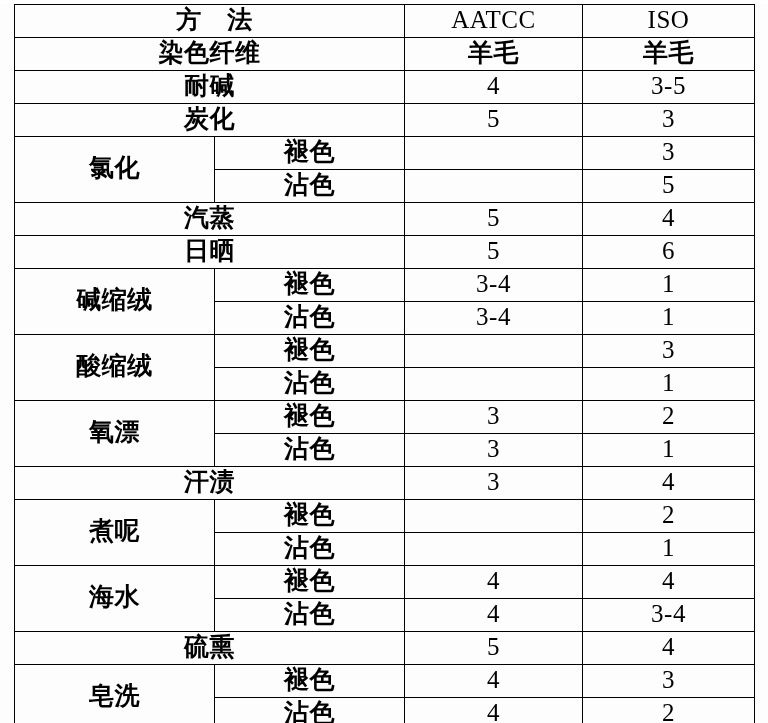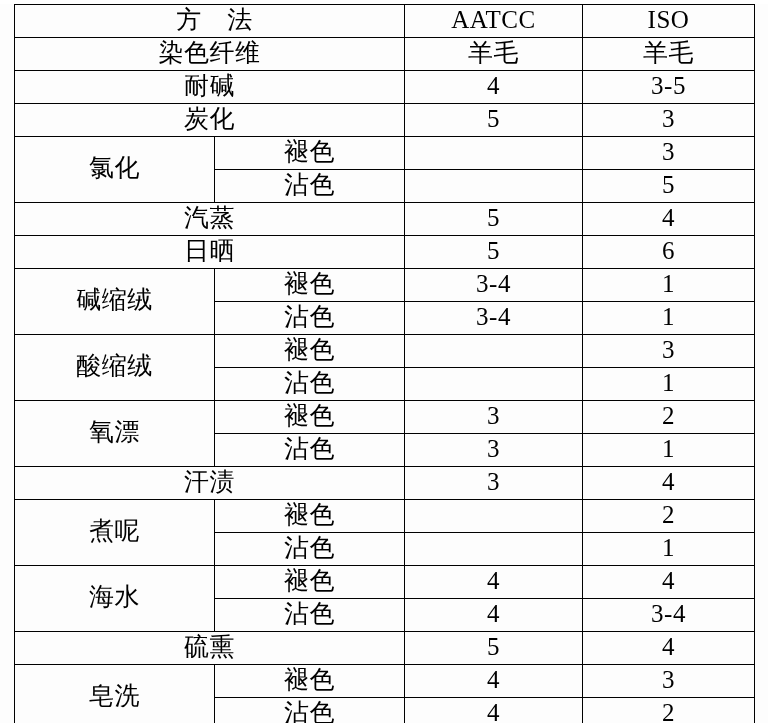--- a/index.html
+++ b/index.html
@@ -35,20 +35,21 @@
     padding: 1px 0 3px 0;
     height: 28px;
     font-family: "Liberation Serif", serif;
     letter-spacing: 0.5px;
   }
   td.cjk {
     font-family: "DejaVu Sans", sans-serif;
     font-size: 24px;
     letter-spacing: 2px;
     padding-bottom: 2px;
+    font-weight: bold;
   }
   td.num {
     font-family: "Liberation Serif", serif;
     font-size: 25px;
     letter-spacing: 0.5px;
   }
   td.head-method {
     font-family: "DejaVu Sans", sans-serif;
     font-size: 24px;
     letter-spacing: 10px;

